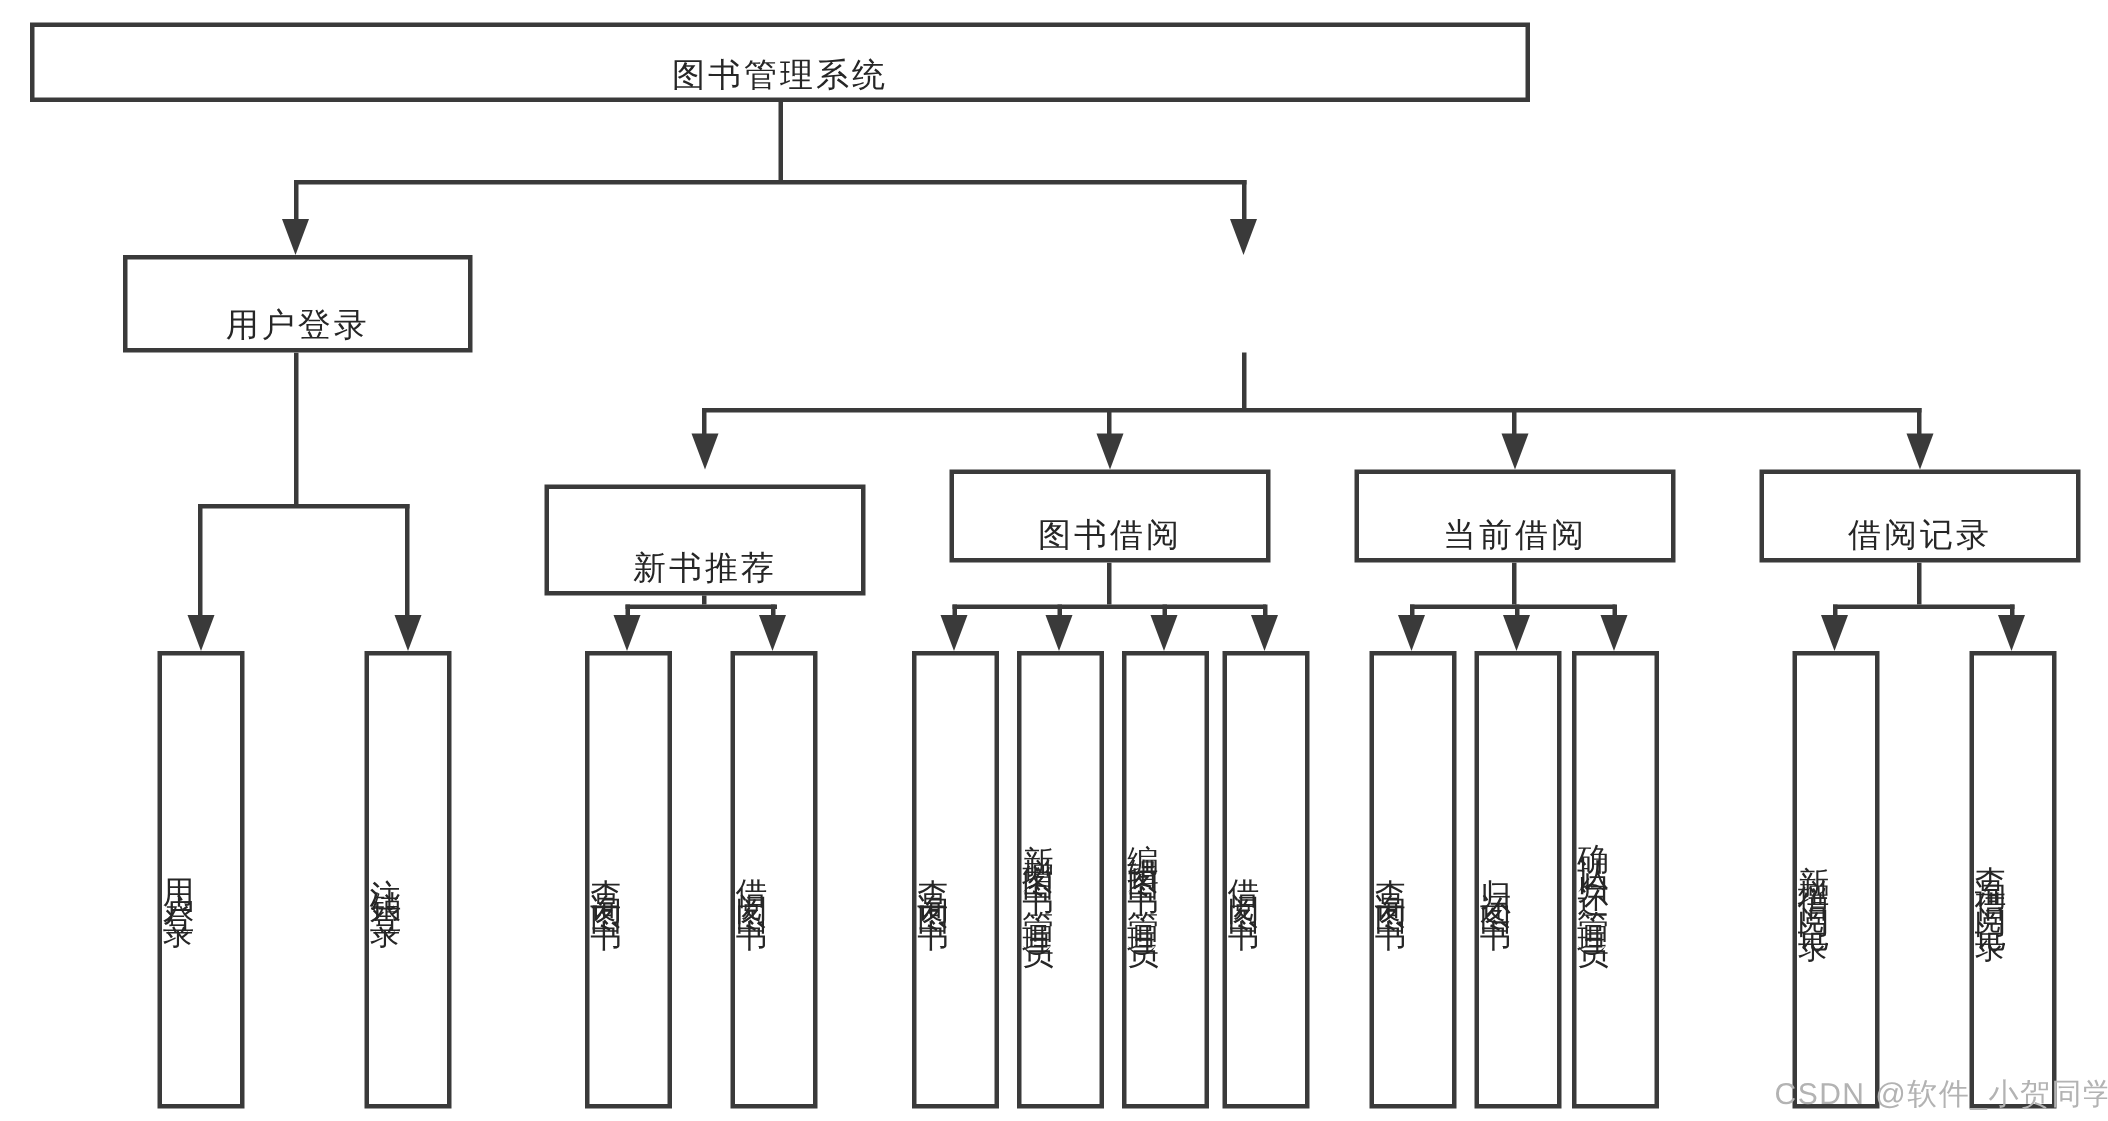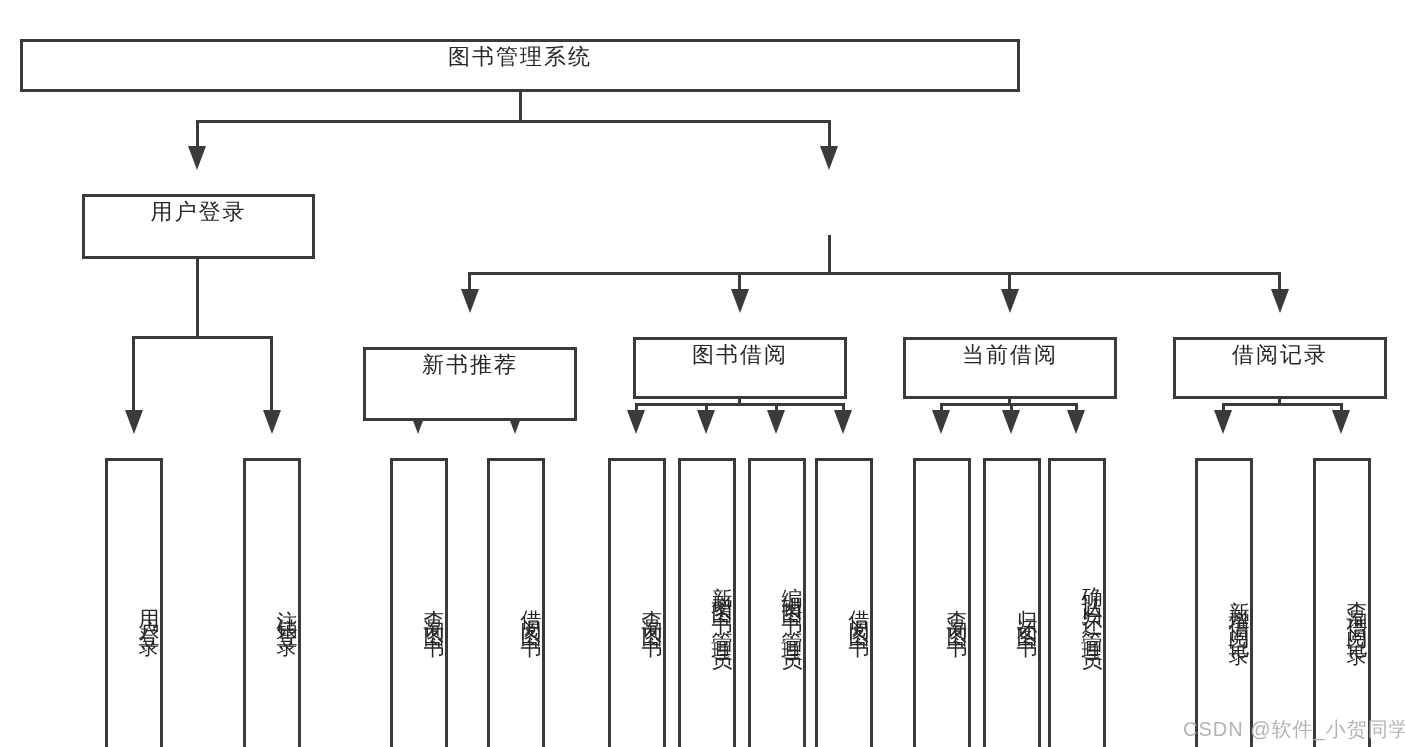--- a/index.html
+++ b/index.html
@@ -10,26 +10,25 @@
     width: 1405px;
     height: 747px;
     background: var(--background, #fff);
     overflow: hidden;
   }
   .box {
     position: absolute;
     border: 3px solid var(--line, #3a3a3a);
     background: #fff;
     display: flex;
-    align-items: flex-start;
+    align-items: flex-end;
     justify-content: center;
     font-size: 22px;
     letter-spacing: 2px;
     color: var(--text, #262626);
-    margin-top: 24px;
   }
   .vbox {
     writing-mode: vertical-rl;
     text-orientation: mixed;
     font-size: 21px;
     letter-spacing: 9px;
     line-height: 1;
     padding: 6px 0;
   }
   .vline { position: absolute; width: 3px; background: var(--line, #3a3a3a); }

